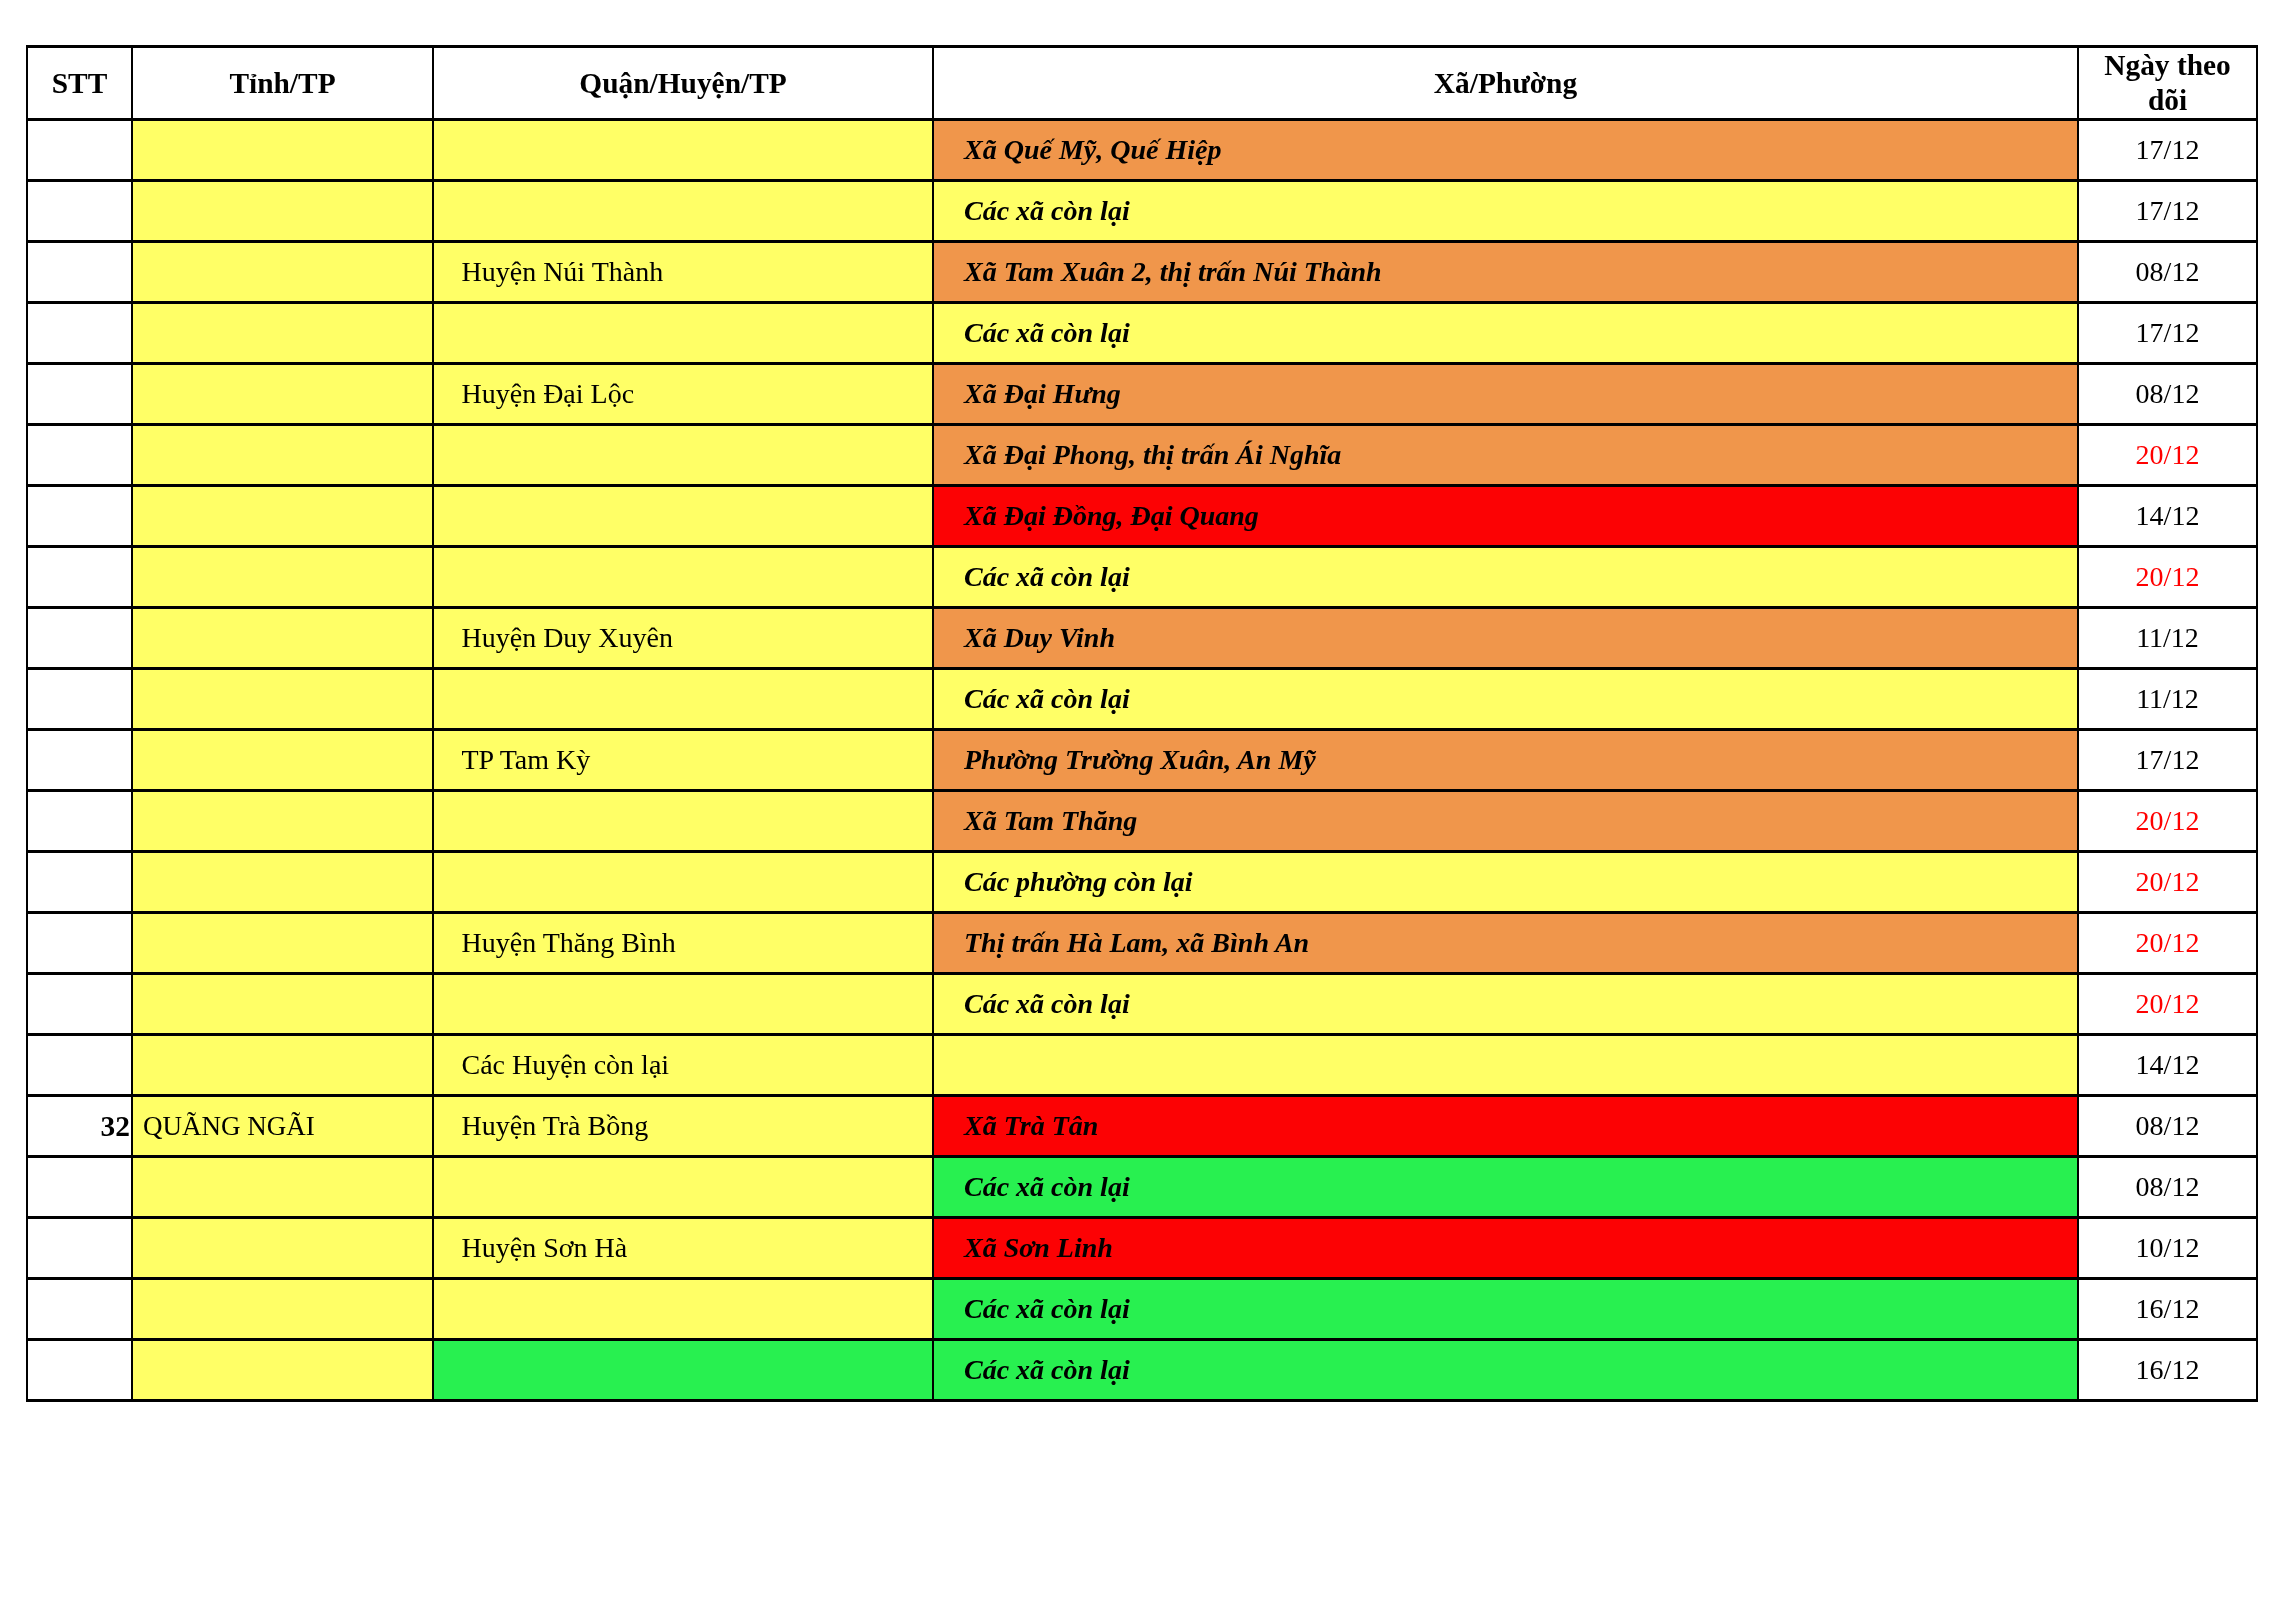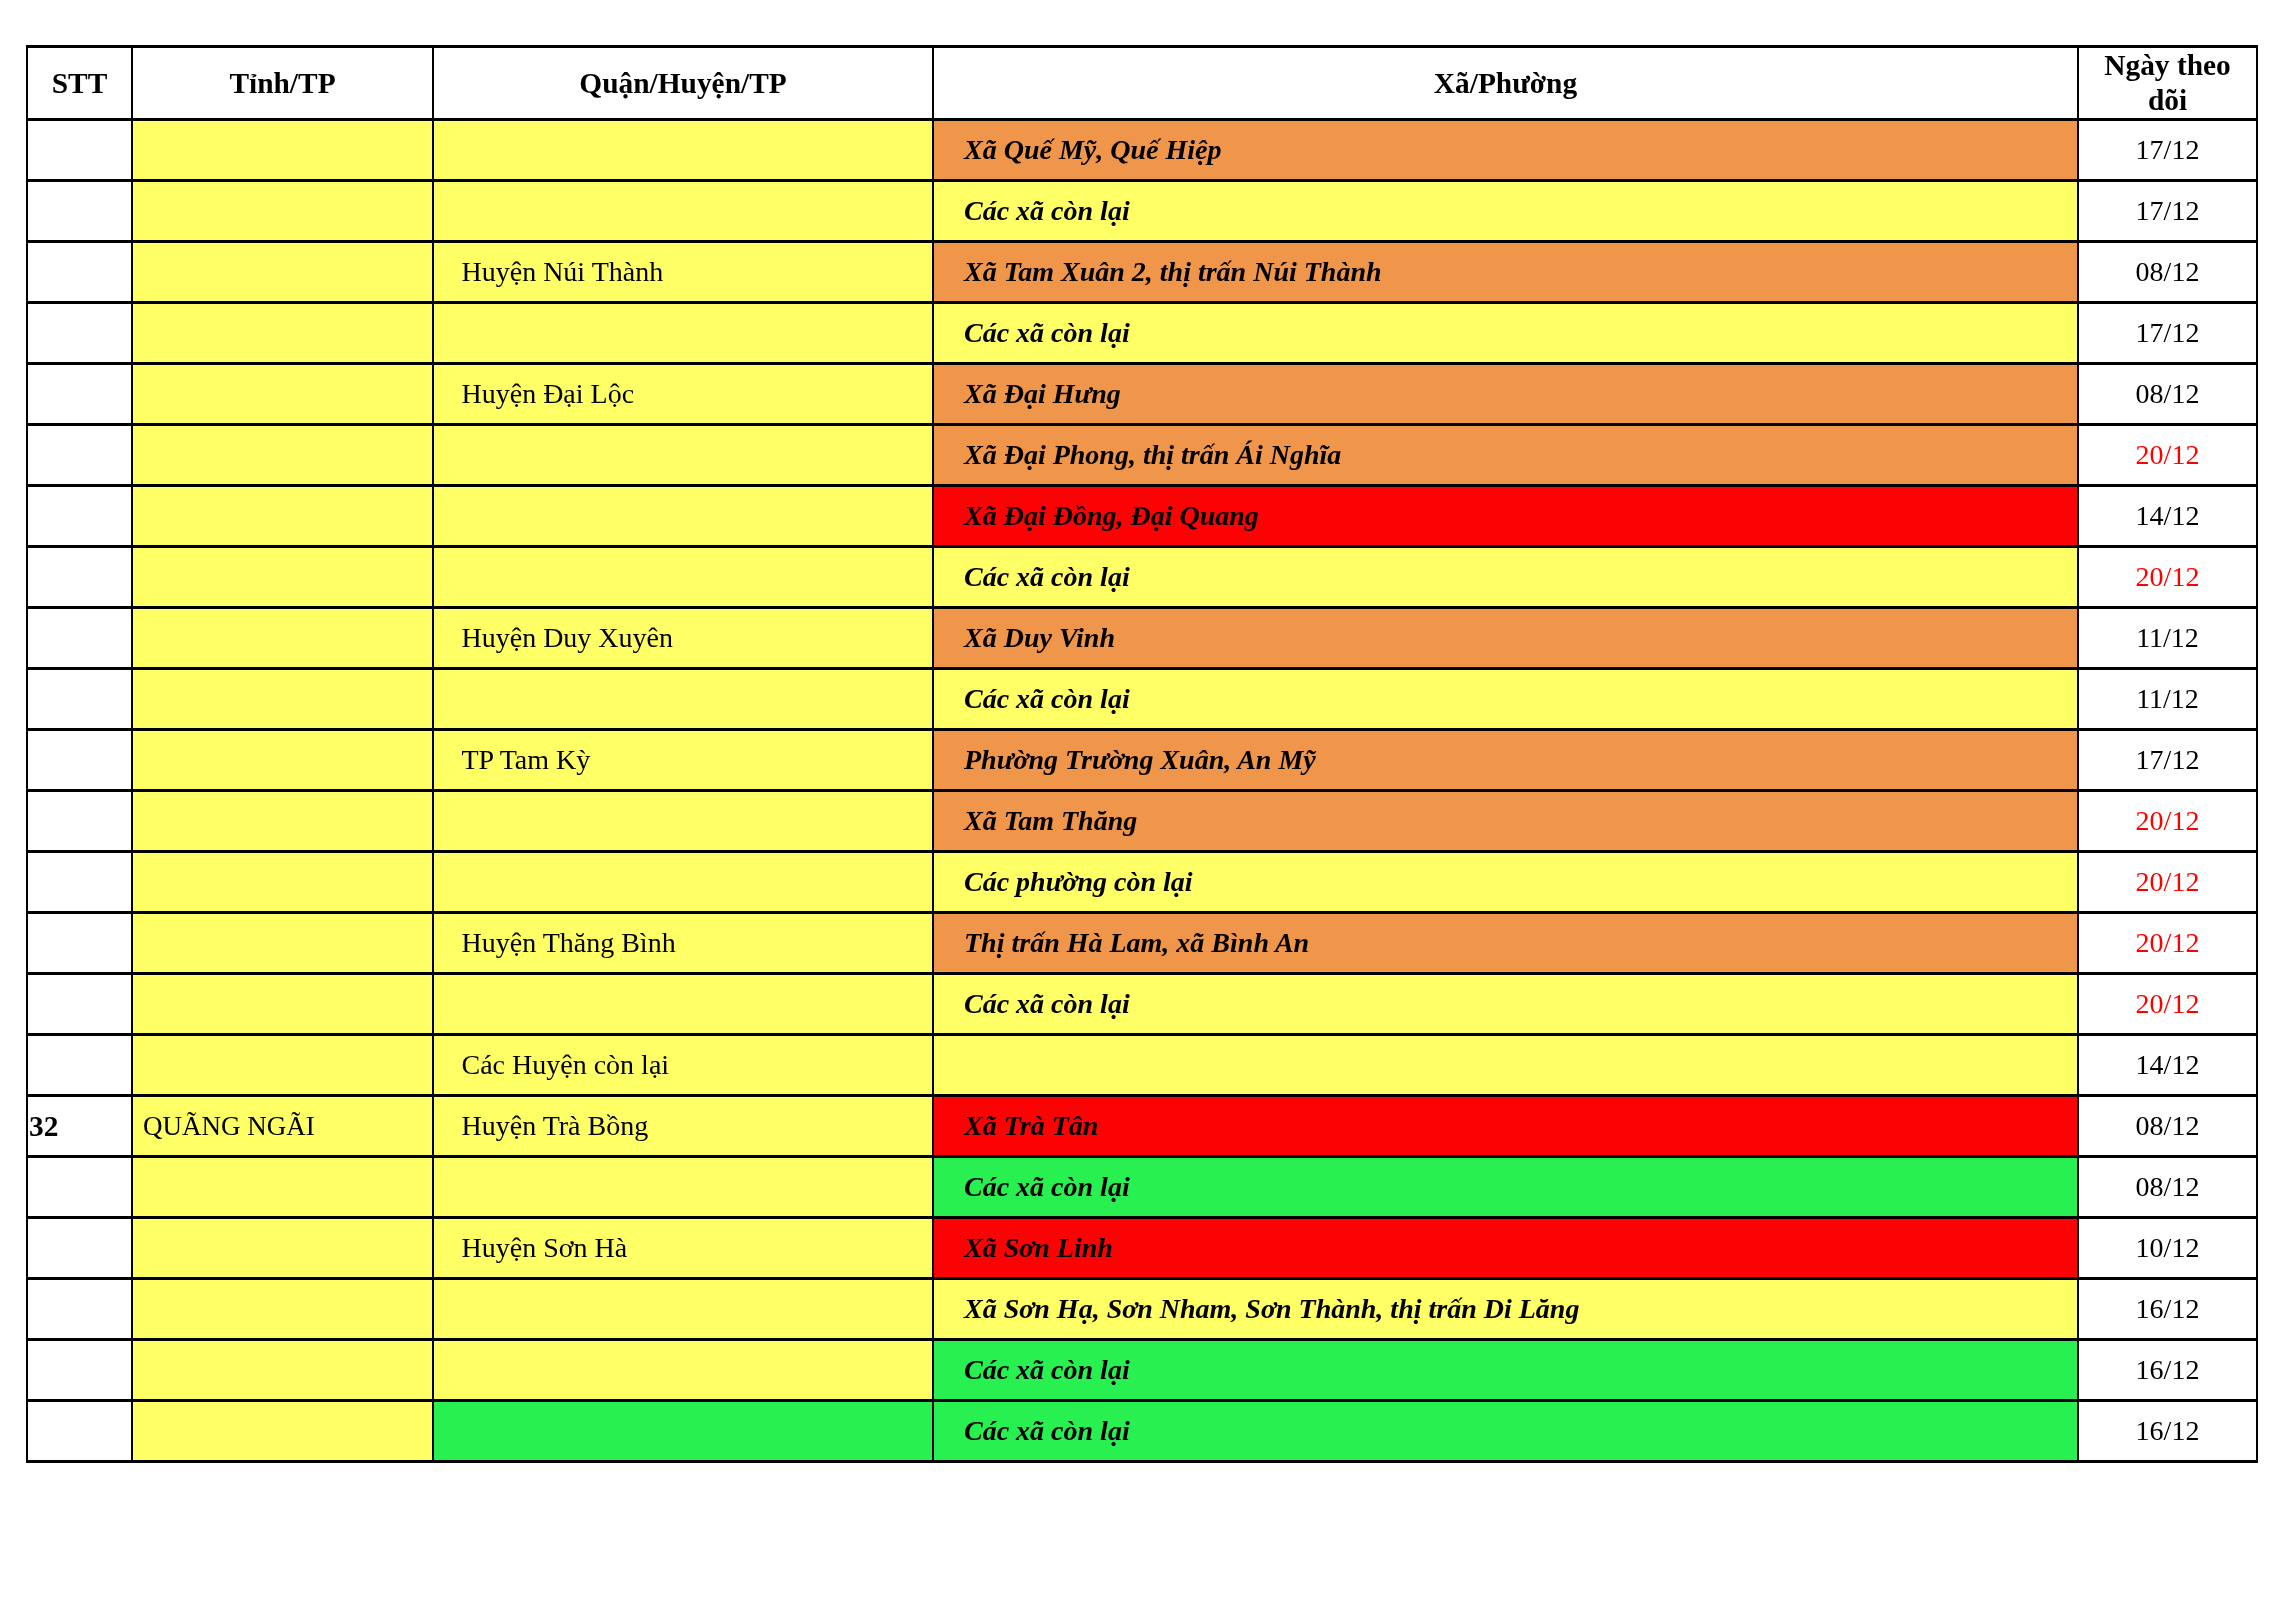--- a/index.html
+++ b/index.html
@@ -34,21 +34,21 @@
   thead th {
     background: #ffffff;
     font-weight: bold;
     font-size: 29.4px;
     text-align: center;
     line-height: 1.18;
     padding: 0 7.9px;
     white-space: normal;
   }
   tbody tr { height: 61px; }
-  td.col-stt  { text-align: left; font-weight: bold; font-size: 29.4px; background: #ffffff; margin-left: 12px; }
+  td.col-stt  { text-align: right; font-weight: bold; font-size: 29.4px; background: #ffffff; margin-left: 12px; }
   td.col-tinh { font-weight: normal; font-size: 27px; padding-left: 10px; background: var(--yellow); }
   td.col-quan { font-size: 28px; padding-left: 27.5px; margin-left: 10px; }
   td.col-xa   { font-size: 28px; font-weight: bold; font-style: italic; padding-left: 30px; }
   td.col-ngay { font-size: 28px; text-align: center; background: #ffffff; }
   .bg-yellow { background: var(--yellow); }
   .bg-orange { background: var(--orange); }
   .bg-red    { background: var(--red); }
   .bg-green  { background: var(--green); }
   .fg-black  { color: #000000; margin-left: 47px; }
   .fg-red    { color: var(--date_red); }
@@ -206,27 +206,20 @@
           <td class="col-stt"></td>
           <td class="col-tinh"></td>
           <td class="col-quan bg-yellow">Huyện Sơn Hà</td>
           <td class="col-xa bg-red">Xã Sơn Linh</td>
           <td class="col-ngay fg-black">10/12</td>
         </tr>
         <tr>
           <td class="col-stt"></td>
           <td class="col-tinh"></td>
           <td class="col-quan bg-yellow"></td>
-          <td class="col-xa bg-yellow">Xã Sơn Hạ, Sơn Nham, Sơn Thành, thị trấn Di Lăng</td>
-          <td class="col-ngay fg-black">16/12</td>
-        </tr>
-        <tr>
-          <td class="col-stt"></td>
-          <td class="col-tinh"></td>
-          <td class="col-quan bg-yellow"></td>
           <td class="col-xa bg-green">Các xã còn lại</td>
           <td class="col-ngay fg-black">16/12</td>
         </tr>
         <tr>
           <td class="col-stt"></td>
           <td class="col-tinh"></td>
           <td class="col-quan bg-green"></td>
           <td class="col-xa bg-green">Các xã còn lại</td>
           <td class="col-ngay fg-black">16/12</td>
         </tr>

